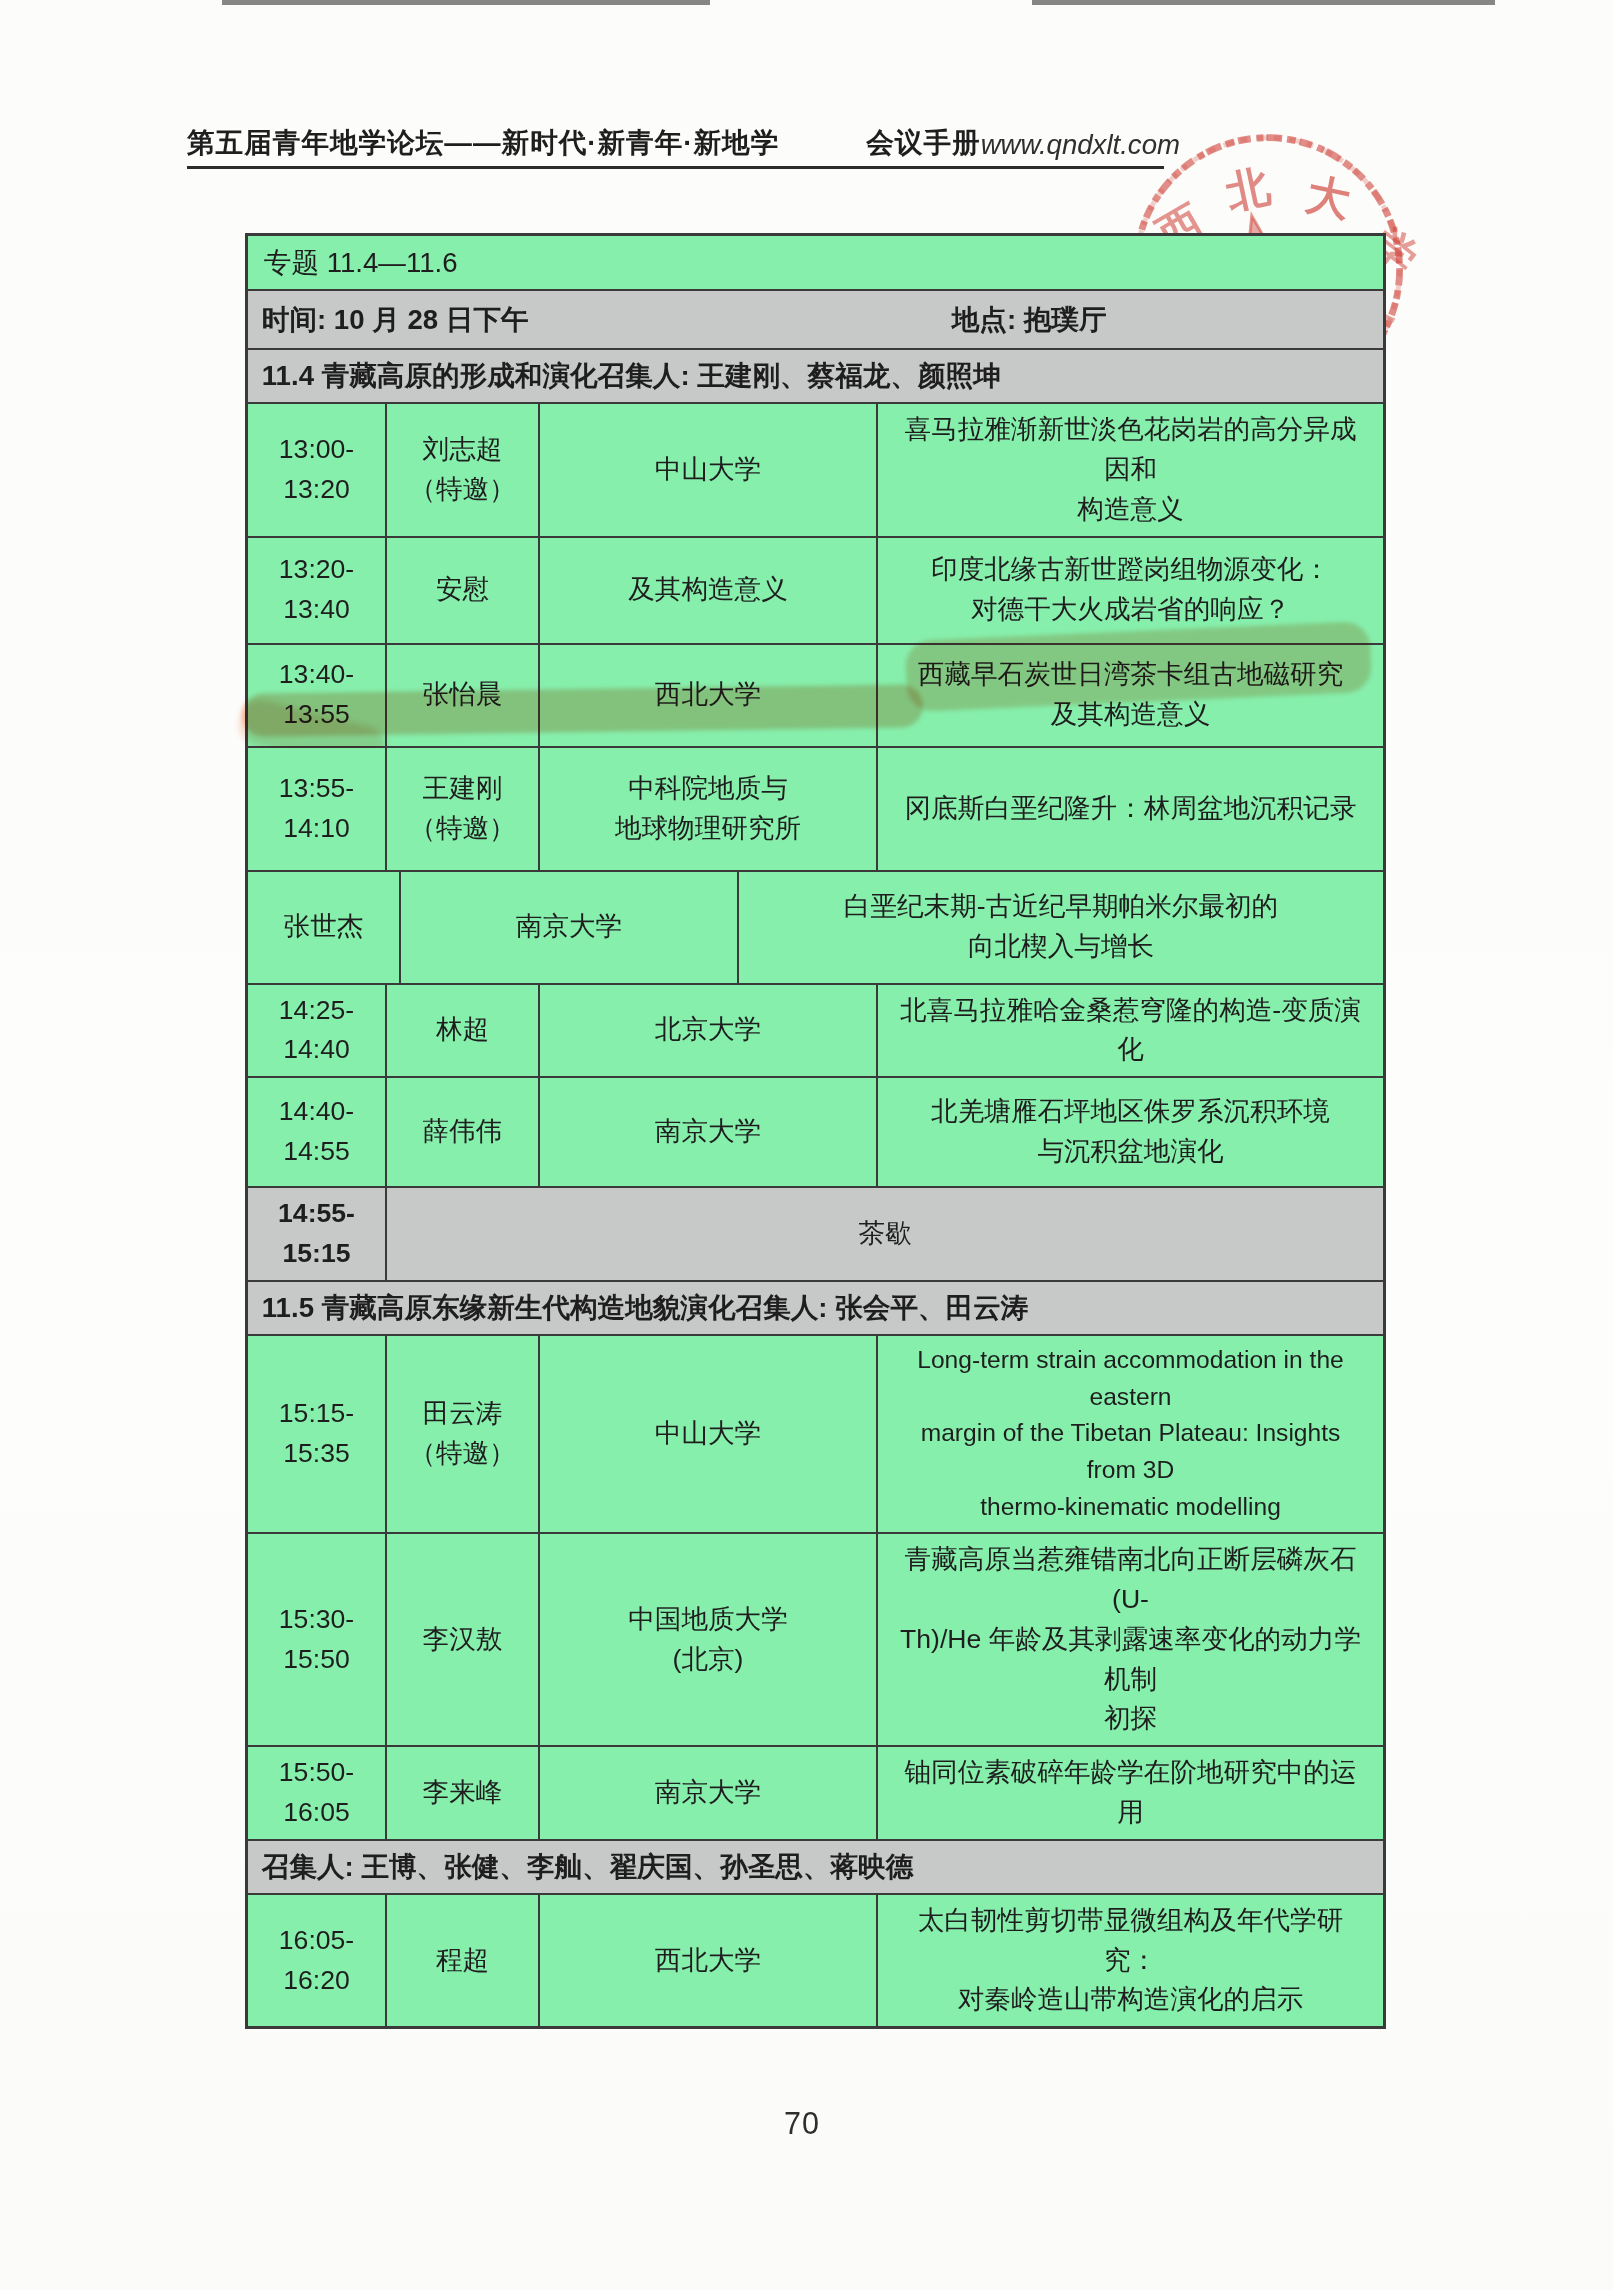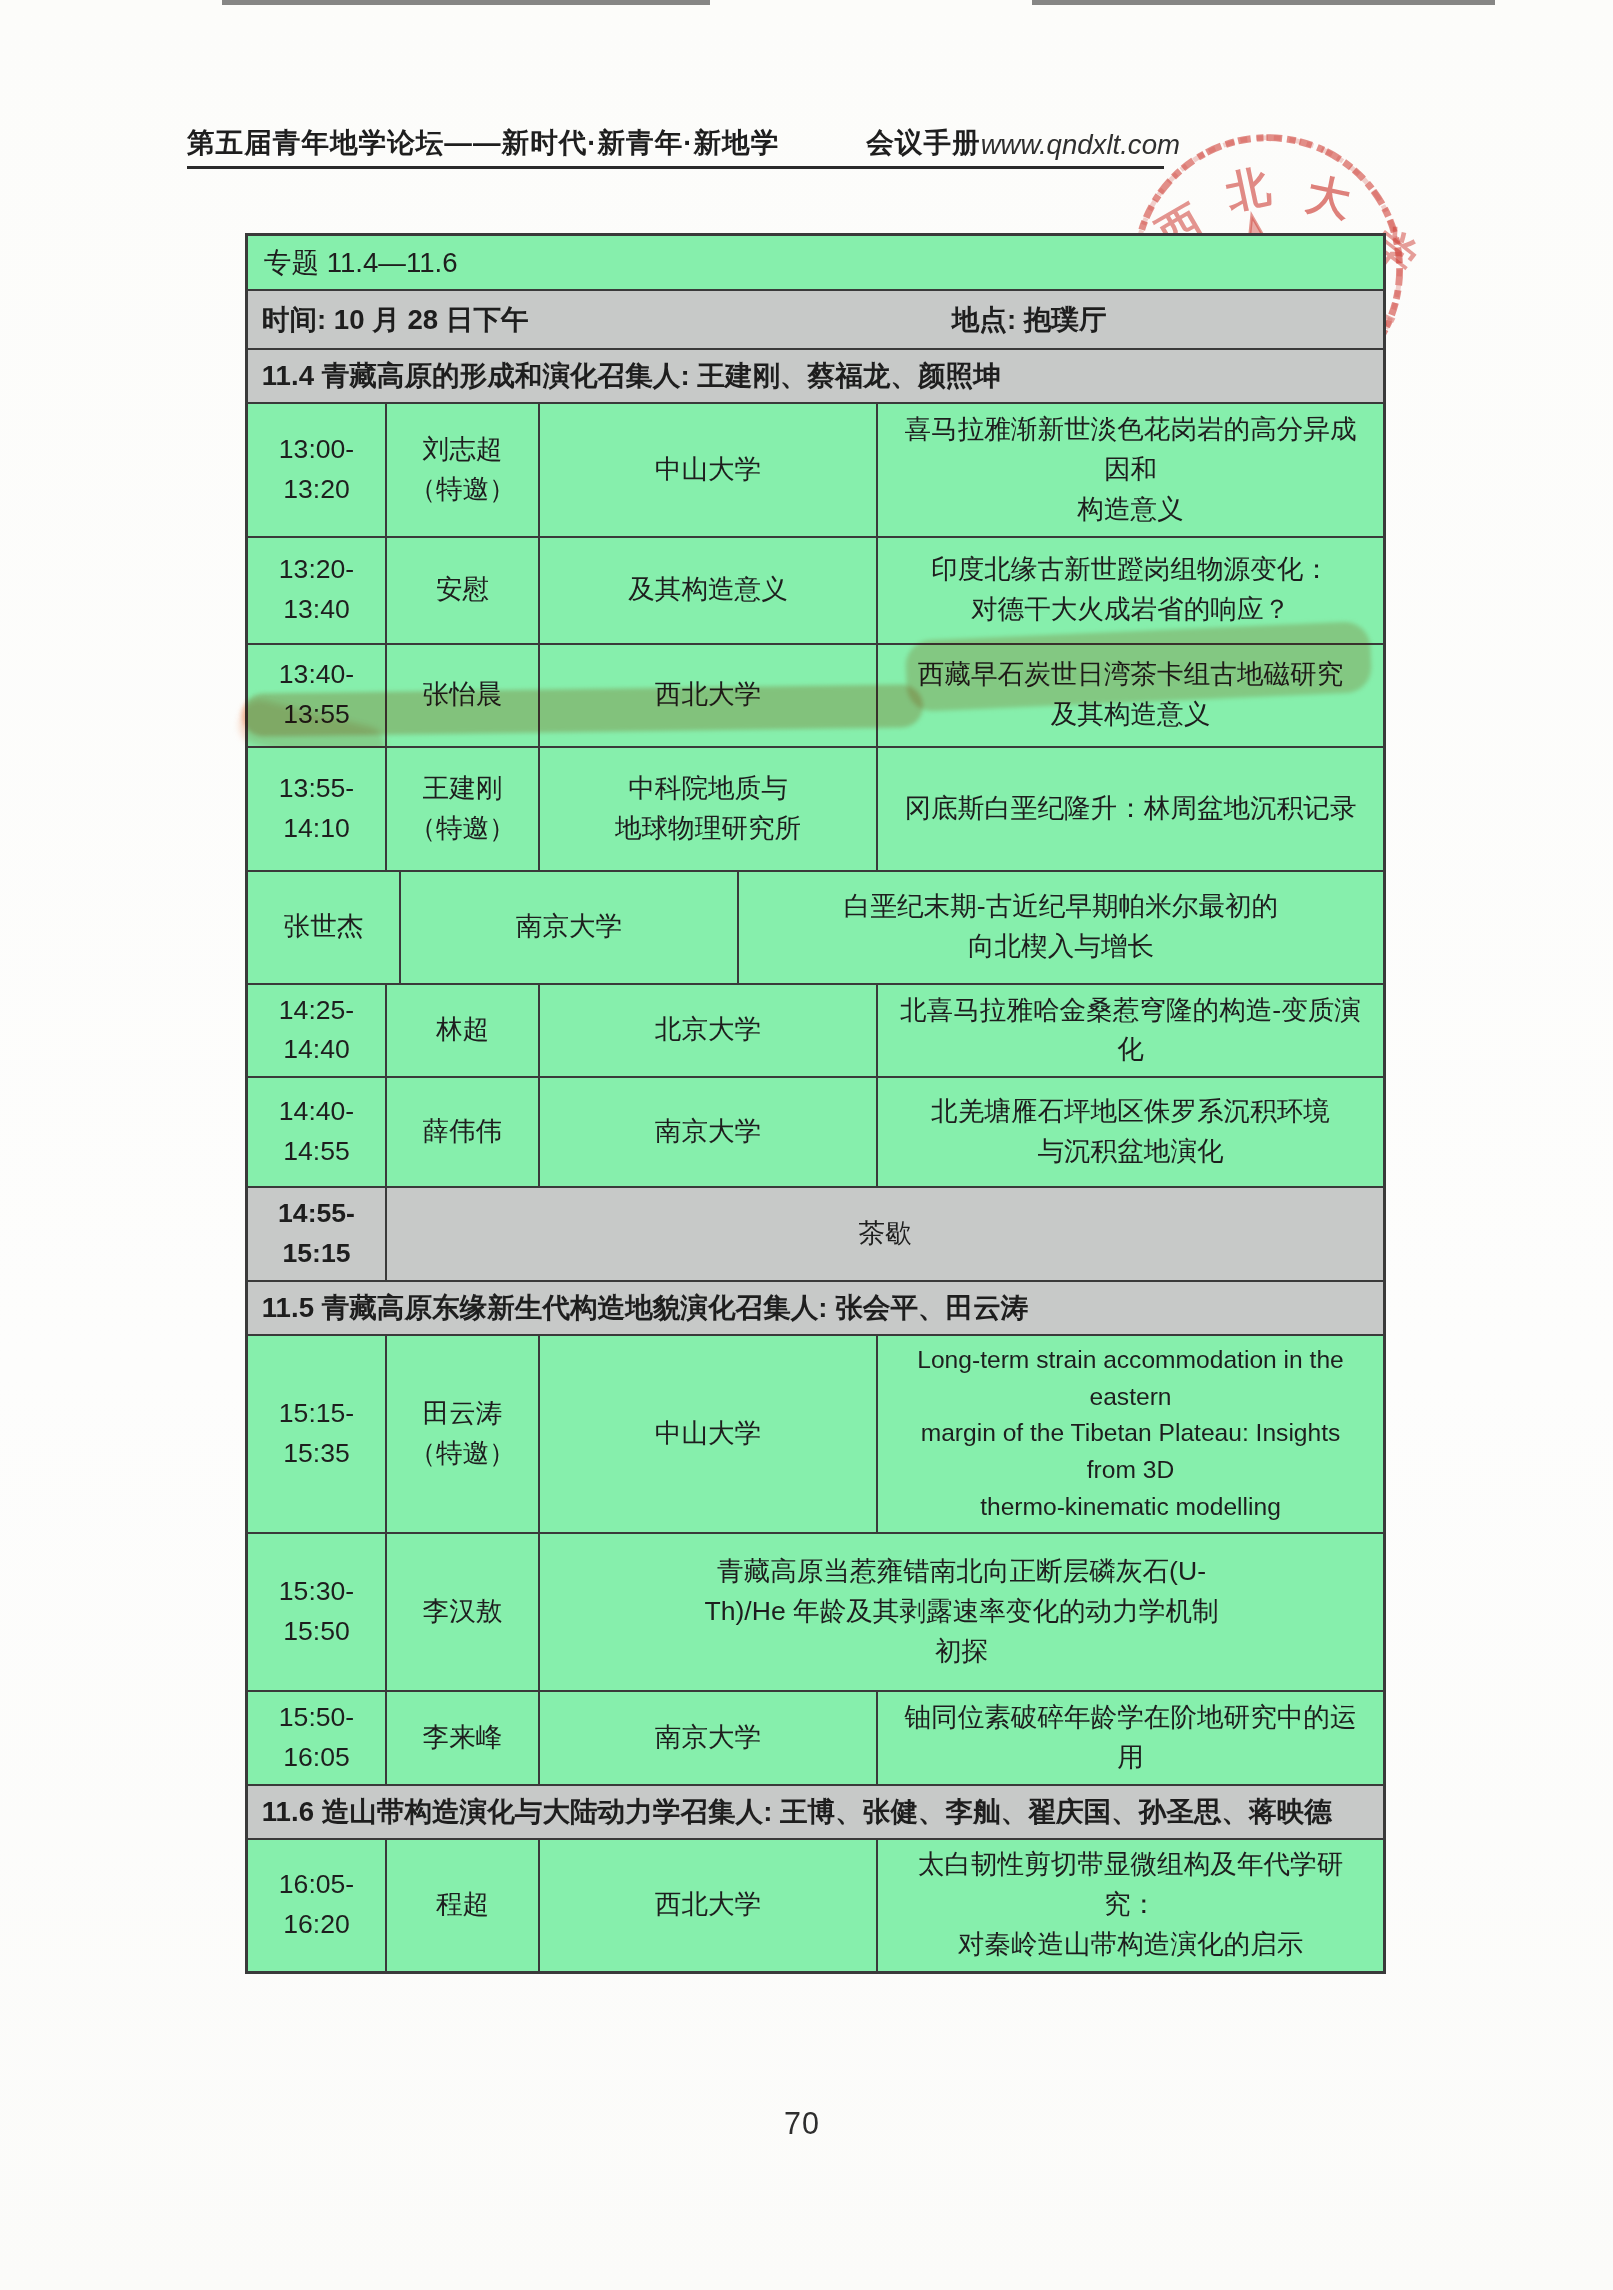--- a/index.html
+++ b/index.html
@@ -225,38 +225,39 @@
 margin of the Tibetan Plateau: Insights from 3D
 thermo-kinematic modelling</div>
     </div>
 
     <div class="row" style="min-height:156px">
       <div class="cell c-time">15:30-15:50</div>
       <div class="cell c-name">
         <span>李汉敖</span>
 
       </div>
+      <div class="cell c-affil">中国地质大学
+(北京)</div>
       <div class="cell c-title">青藏高原当惹雍错南北向正断层磷灰石(U-
 Th)/He 年龄及其剥露速率变化的动力学机制
 初探</div>
     </div>
 
     <div class="row" style="min-height:77px">
       <div class="cell c-time">15:50-16:05</div>
       <div class="cell c-name">
         <span>李来峰</span>
 
       </div>
       <div class="cell c-affil">南京大学</div>
       <div class="cell c-title">铀同位素破碎年龄学在阶地研究中的运用</div>
     </div>
 
     <div class="row section-row gray">
       <div class="section-inner">
-        <span>11.6 造山带构造演化与大陆动力学</span>
         <span class="section-conveners">召集人: 王博、张健、李舢、翟庆国、孙圣思、蒋映德</span>
       </div>
     </div>
 
     <div class="row" style="min-height:110px">
       <div class="cell c-time">16:05-16:20</div>
       <div class="cell c-name">
         <span>程超</span>
 
       </div>

